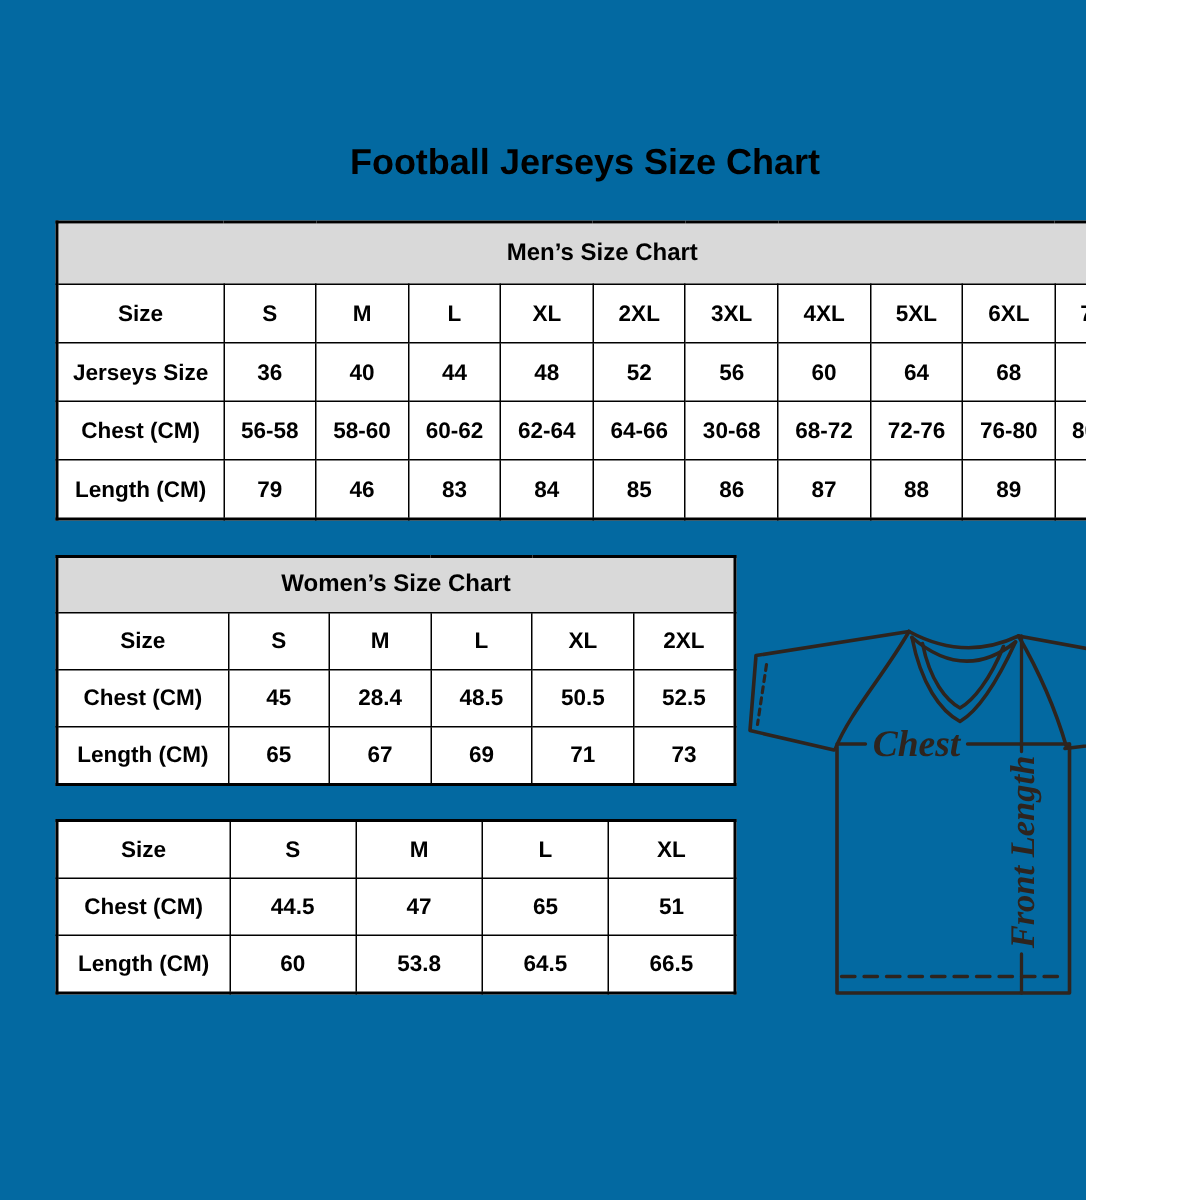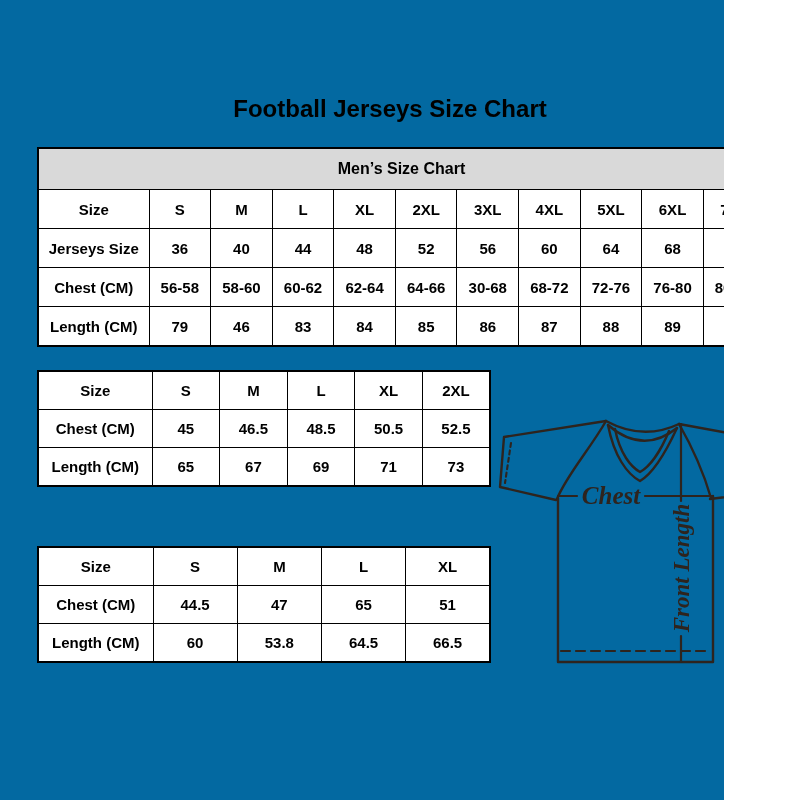--- a/index.html
+++ b/index.html
@@ -143,32 +143,35 @@
     </tr>
   </tbody>
     </table>
 
   <table class="size-table women">
     <colgroup>
         <col class="c-label-women">
         <col span="5">
       </colgroup>
     <tbody>
+        <tr>
+      <th colspan="6" class="tbl-title">Women’s Size Chart</th>
+    </tr>
     <tr>
       <td>Size</td>
       <td>S</td>
       <td>M</td>
       <td>L</td>
       <td>XL</td>
       <td>2XL</td>
     </tr>
     <tr>
       <td>Chest (CM)</td>
       <td>45</td>
-      <td>46.5</td>
+      <td>28.4</td>
       <td>48.5</td>
       <td>50.5</td>
       <td>52.5</td>
     </tr>
     <tr>
       <td>Length (CM)</td>
       <td>65</td>
       <td>67</td>
       <td>69</td>
       <td>71</td>

